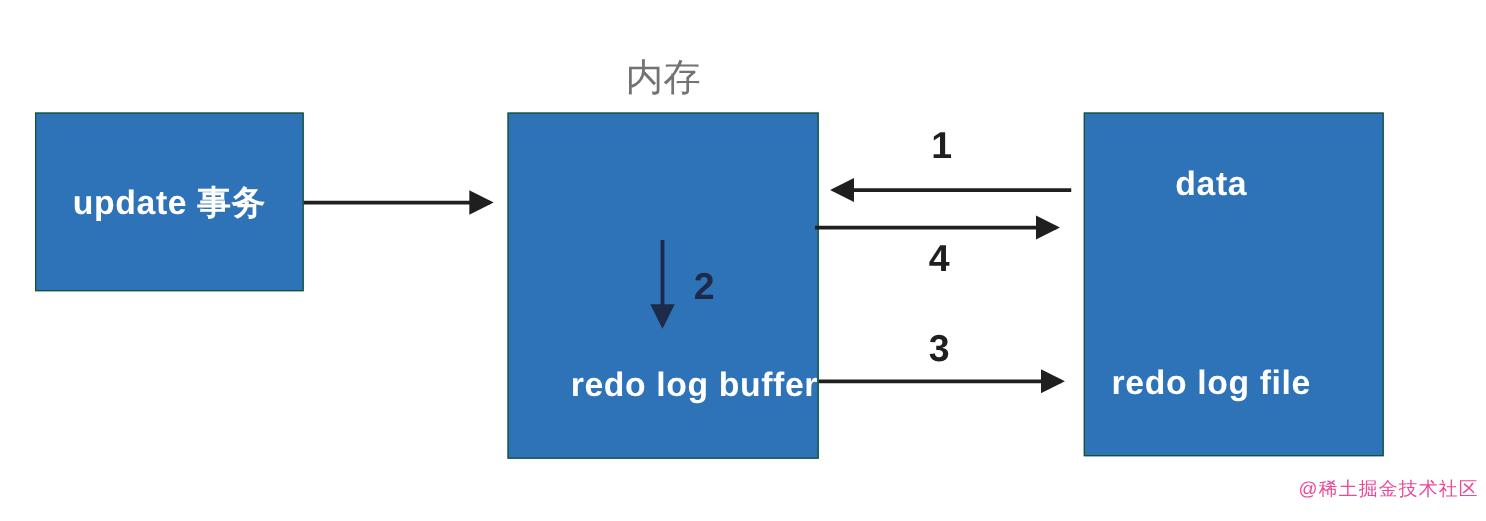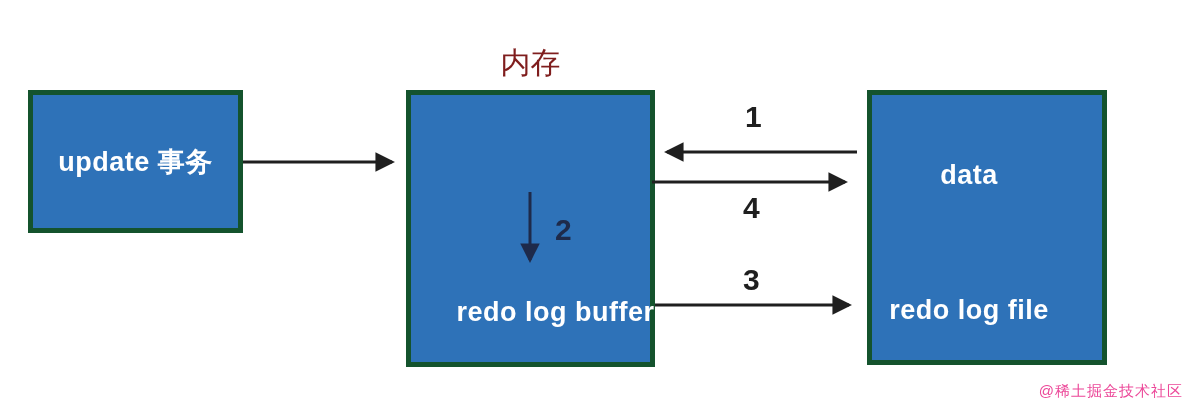--- a/index.html
+++ b/index.html
@@ -11,21 +11,21 @@
   .canvas {
     position: relative;
     width: 1189px;
     height: 417px;
     background: #ffffff;
     overflow: hidden;
   }
   .box {
     position: absolute;
     background: #2E72B8;
-    border: 5px solid #14532d;
+    border: 1px solid #14532d;
     box-sizing: border-box;
   }
   .box-label {
     position: absolute;
     left: 0;
     width: 100%;
     text-align: center;
     color: #ffffff;
     font-weight: bold;
     font-size: 27px;
@@ -44,21 +44,21 @@
   .memory-box { left: 406px; top: 90px; width: 249px; height: 277px; }
   .disk-box   { left: 867px; top: 90px; width: 240px; height: 275px; }
   .disk-box .box-label { padding-right: 36px; box-sizing: border-box; }
 
   .section-title {
     position: absolute;
     top: 46px;
     height: 34px;
     line-height: 34px;
     text-align: center;
-    color: #7f1d1d;
+    color: #737373;
     font-size: 30px;
     font-family: "Liberation Serif", serif;
   }
   .title-memory { left: 406px; width: 249px; }
   .title-disk   { left: 847px; width: 240px; }
 
   .step-num {
     position: absolute;
     font-size: 30px;
     font-weight: 600;
@@ -93,21 +93,21 @@
 
   <div class="box update-box">
     <div class="box-label">update 事务</div>
   </div>
 
   <div class="box memory-box">
     <div class="box-label" style="top:199px;padding-left:25px;">redo log buffer</div>
   </div>
 
   <div class="box disk-box">
-    <div class="box-label" style="top:62px;">data</div>
+    <div class="box-label" style="top:38px;">data</div>
     <div class="box-label" style="top:197px;">redo log file</div>
   </div>
 
   <svg class="arrows" xmlns="http://www.w3.org/2000/svg">
     <defs>
       <marker id="head-black" viewBox="0 0 10 10" refX="8.5" refY="5" markerWidth="6.5" markerHeight="6.5" orient="auto">
         <path d="M0,0 L10,5 L0,10 z" fill="#1f1f1f"></path>
       </marker>
       <marker id="head-navy" viewBox="0 0 10 10" refX="8.5" refY="5" markerWidth="6.5" markerHeight="6.5" orient="auto">
         <path d="M0,0 L10,5 L0,10 z" fill="#1e2a4a"></path>

